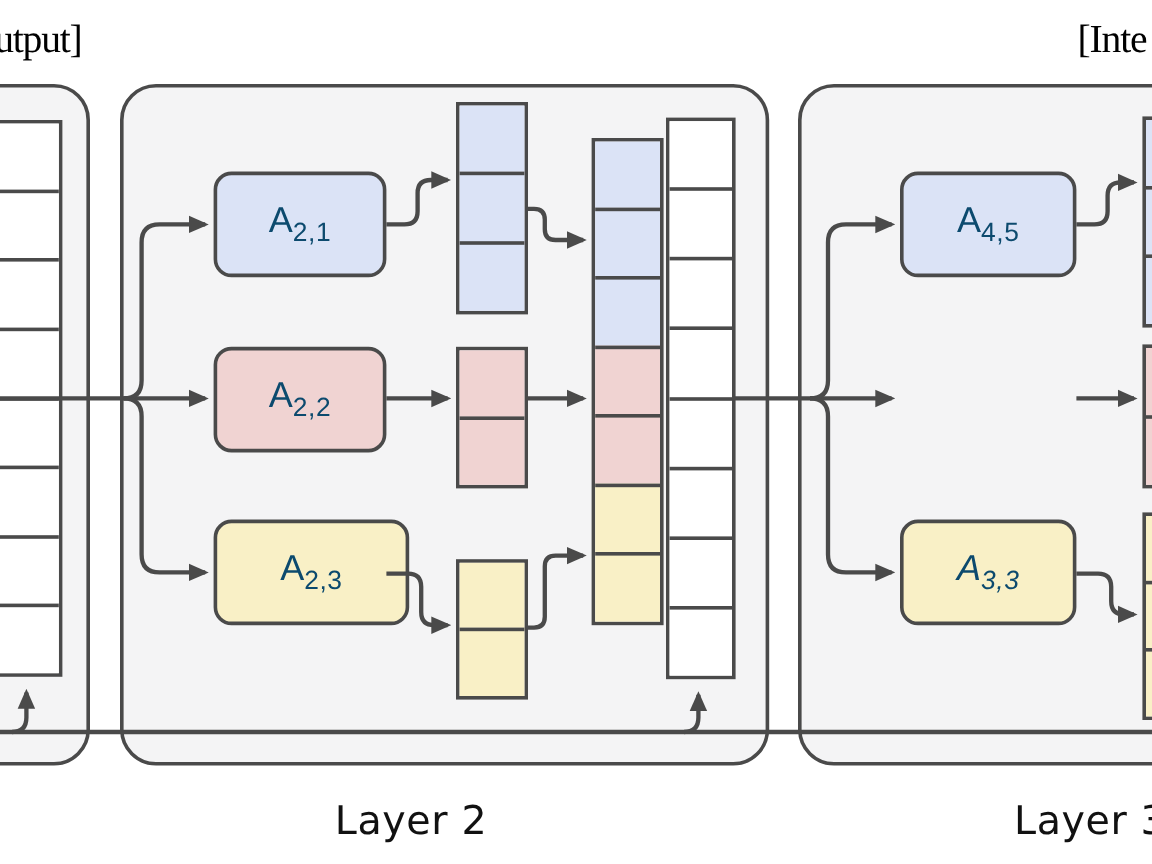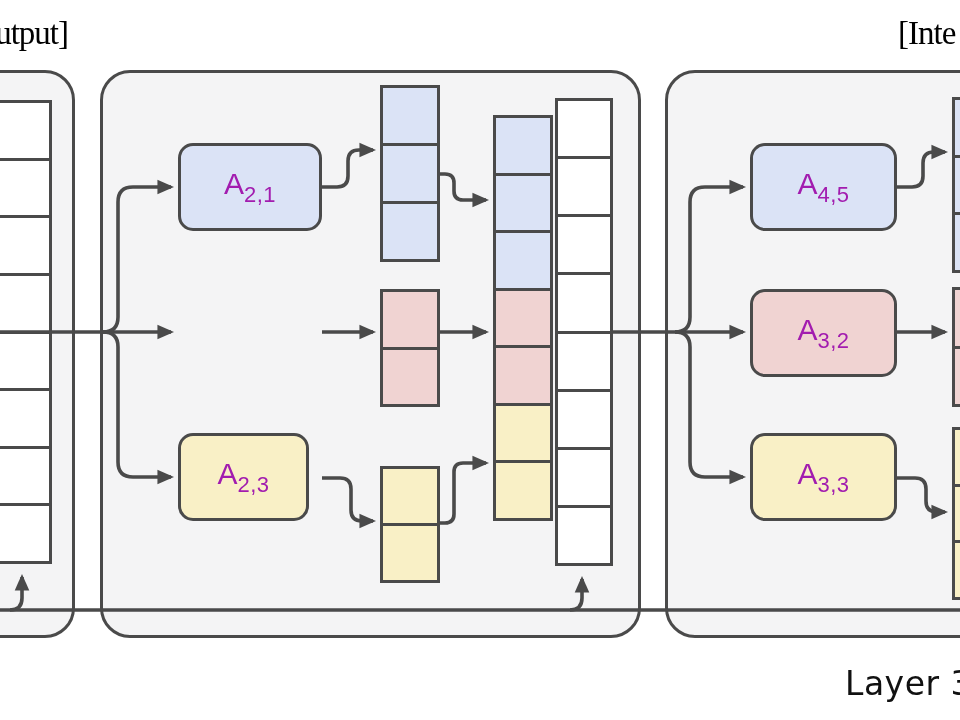--- a/index.html
+++ b/index.html
@@ -21,21 +21,21 @@
   .vcol .cell{flex:1;}
   .vcol .cell + .cell{border-top:3px solid var(--stroke,#4a4a4a);}
   .box{
     position:absolute;box-sizing:border-box;
     border:3.4px solid var(--stroke,#4a4a4a);border-radius:15px;
     display:flex;align-items:center;justify-content:center;
   }
   .box.blue{background:var(--head1-blue,#dbe3f6);}
   .box.pink{background:var(--head2-pink,#f0d3d2);}
   .box.yellow{background:var(--head3-yellow,#f9f0c6);}
-  .blabel{font-size:30px;color:#a21caf;white-space:nowrap;line-height:1;}
+  .blabel{font-size:30px;color:#0c4a6e;white-space:nowrap;line-height:1;}
   .blabel .sub{font-size:22px;vertical-align:-8px;letter-spacing:0.5px;}
   .serif-label{
     position:absolute;font-family:"Liberation Serif",serif;
     font-size:33px;letter-spacing:-1px;color:#000;white-space:nowrap;line-height:1.25;
   }
   .serif-label.right-anchored{text-align:right;}
   .layer-label{
     position:absolute;font-size:33px;color:#111;white-space:nowrap;line-height:1.25;
     font-family:"DejaVu Sans",sans-serif;letter-spacing:0.5px;
   }
@@ -62,21 +62,24 @@
       <div class="cell" style="background: rgb(255, 255, 255);"></div>
       <div class="cell" style="background: rgb(255, 255, 255);"></div>
       <div class="cell" style="background: rgb(255, 255, 255);"></div>
       <div class="cell" style="background: rgb(255, 255, 255);"></div>
       <div class="cell" style="background: rgb(255, 255, 255);"></div>
     </div>
 
   <div class="box blue" style="left:178px;top:143px;width:144px;height:88px;">
     <span class="blabel"><span>A</span><span class="sub">2,1</span></span>
   </div>
-  <div class="box yellow" style="left:178px;top:433px;width:131px;height:88px;">
+  <div class="box pink" style="left:178px;top:289px;width:144px;height:88px;">
+    <span class="blabel"><span>A</span><span class="sub">2,2</span></span>
+  </div>
+  <div class="box yellow" style="left:178px;top:433px;width:163px;height:88px;">
     <span class="blabel"><span>A</span><span class="sub">2,3</span></span>
   </div>
 
   <div class="vcol" style="left:380px;top:85px;width:60px;height:177px;">
       <div class="cell" style="background: rgb(219, 227, 246);"></div>
       <div class="cell" style="background: rgb(219, 227, 246);"></div>
       <div class="cell" style="background: rgb(219, 227, 246);"></div>
     </div>
   <div class="vcol" style="left:380px;top:289px;width:60px;height:118px;">
       <div class="cell" style="background: rgb(240, 211, 210);"></div>
@@ -103,24 +106,21 @@
       <div class="cell" style="background: rgb(255, 255, 255);"></div>
       <div class="cell" style="background: rgb(255, 255, 255);"></div>
       <div class="cell" style="background: rgb(255, 255, 255);"></div>
       <div class="cell" style="background: rgb(255, 255, 255);"></div>
       <div class="cell" style="background: rgb(255, 255, 255);"></div>
     </div>
 
   <div class="box blue" style="left:750px;top:143px;width:147px;height:88px;">
     <span class="blabel"><span>A</span><span class="sub">4,5</span></span>
   </div>
-  <div class="box pink" style="left:750px;top:289px;width:147px;height:88px;">
-    <span class="blabel"><span>A</span><span class="sub">3,2</span></span>
-  </div>
-  <div class="box yellow" style="left:750px;top:433px;width:147px;height:88px;">
+  <div class="box yellow" style="left:750px;top:433px;width:147px;height:88px;font-style:italic;">
     <span class="blabel"><span>A</span><span class="sub">3,3</span></span>
   </div>
 
   <div class="vcol" style="left:952px;top:97px;width:60px;height:176px;">
       <div class="cell" style="background: rgb(219, 227, 246);"></div>
       <div class="cell" style="background: rgb(219, 227, 246);"></div>
       <div class="cell" style="background: rgb(219, 227, 246);"></div>
     </div>
   <div class="vcol" style="left:952px;top:287px;width:60px;height:120px;">
       <div class="cell" style="background: rgb(240, 211, 210);"></div>
@@ -157,15 +157,16 @@
 
     <path class="ln" d="M 897 187 H 912 Q 923 187 923 176 L 923 163 Q 923 152 934 152 H 945" marker-end="url(#ah)"></path>
     <path class="ln" d="M 897 332 H 945" marker-end="url(#ah)"></path>
     <path class="ln" d="M 897 478 H 915 Q 926 478 926 489 L 926 501 Q 926 512 937 512 H 945" marker-end="url(#ah)"></path>
 
     <path class="ln" d="M -6 610 H 966"></path>
     <path class="ln" d="M 10 610 Q 22 610 22 598 L 22 577" marker-end="url(#ah)"></path>
     <path class="ln" d="M 570 610 Q 582 610 582 598 L 582 579" marker-end="url(#ah)"></path>
   </svg>
 
+  <div class="layer-label" style="left:279px;top:663px;">Layer 2</div>
   <div class="layer-label" style="left:845px;top:663px;">Layer 3</div>
 
 </div>
 
 </body></html>

